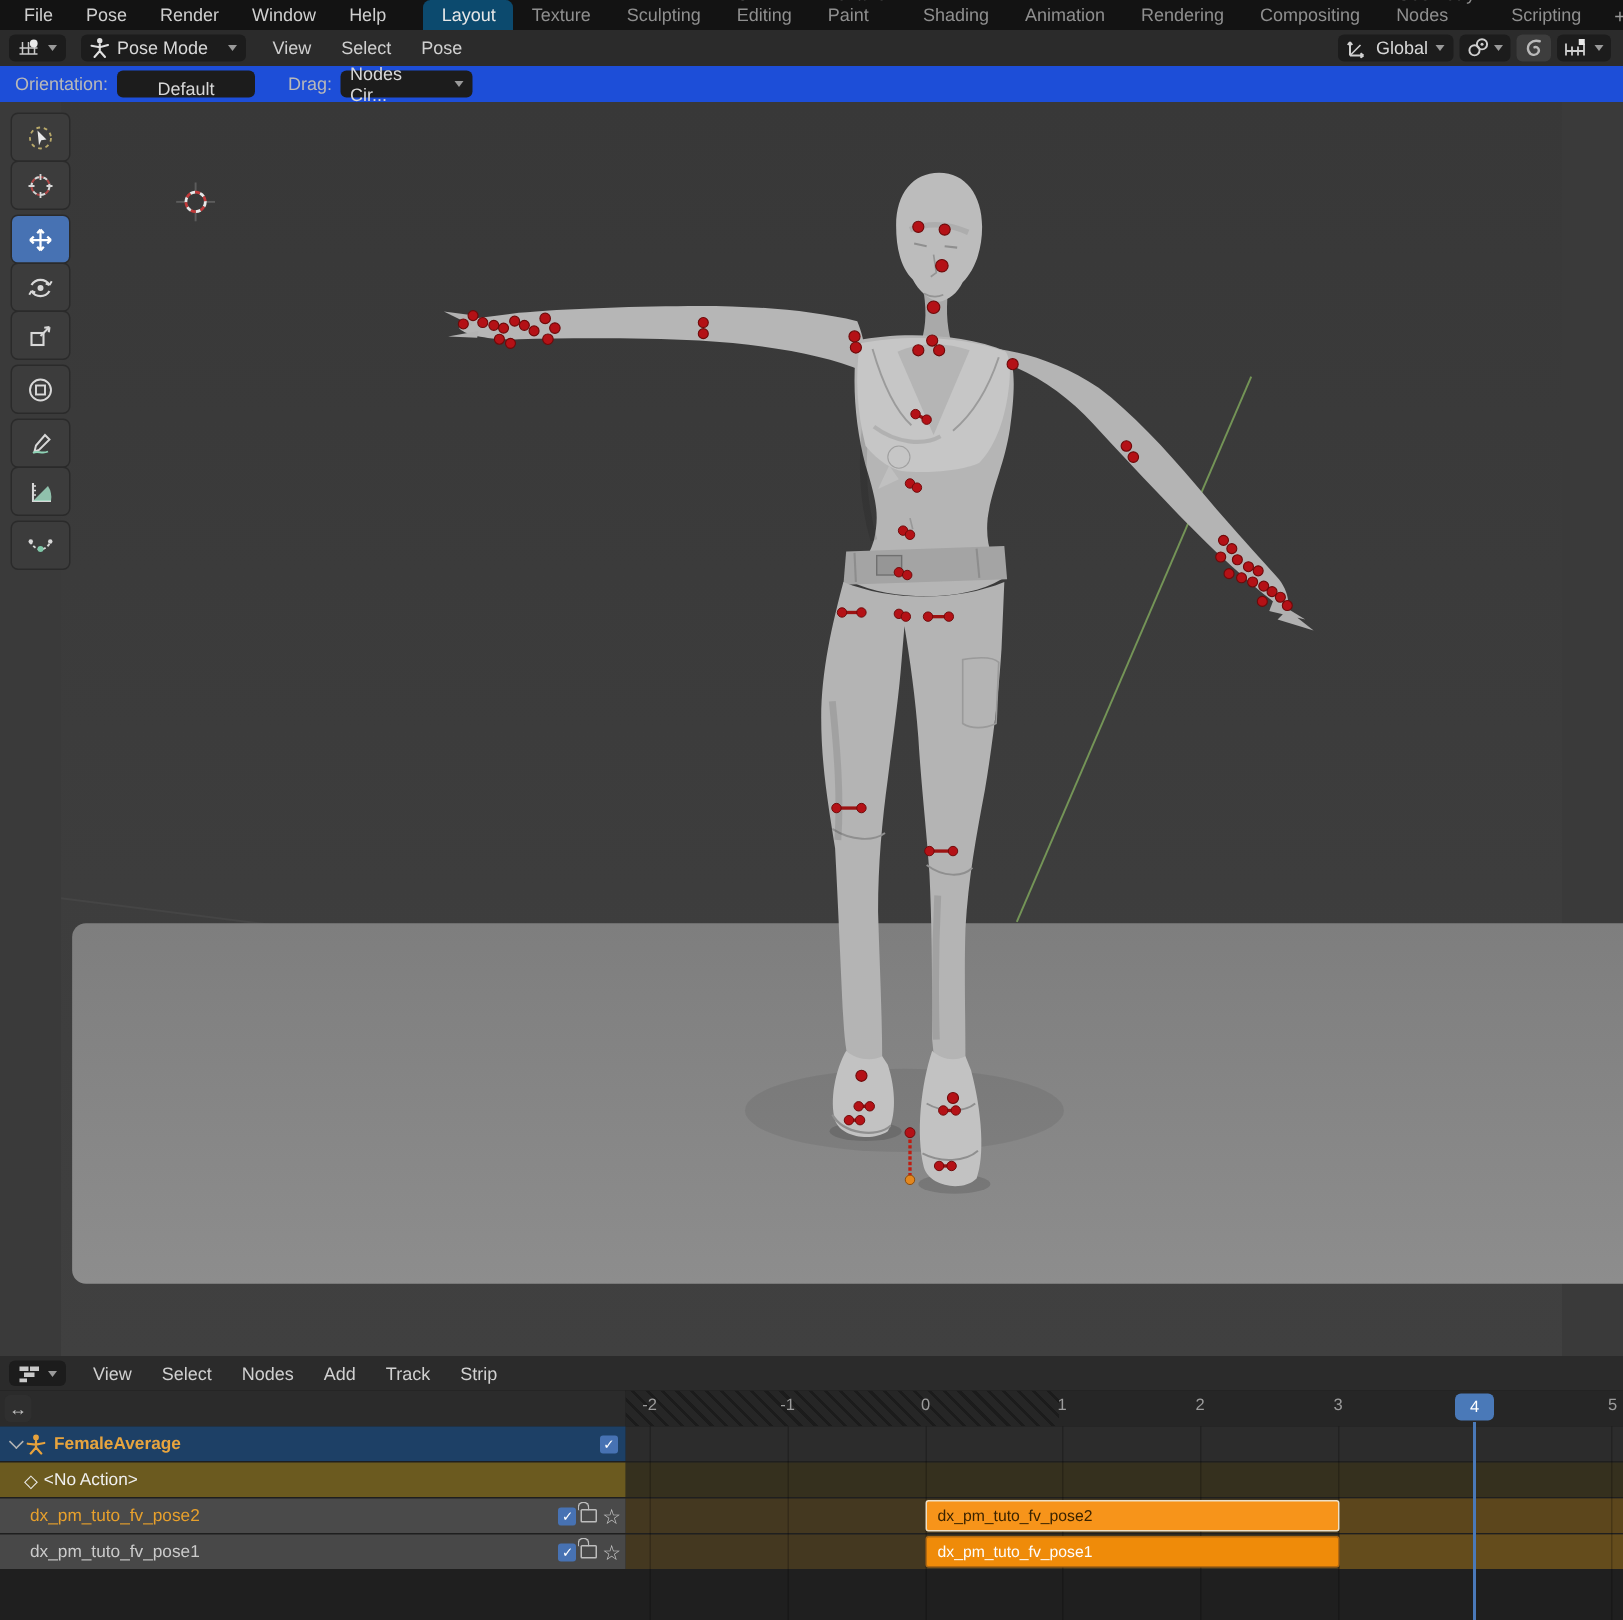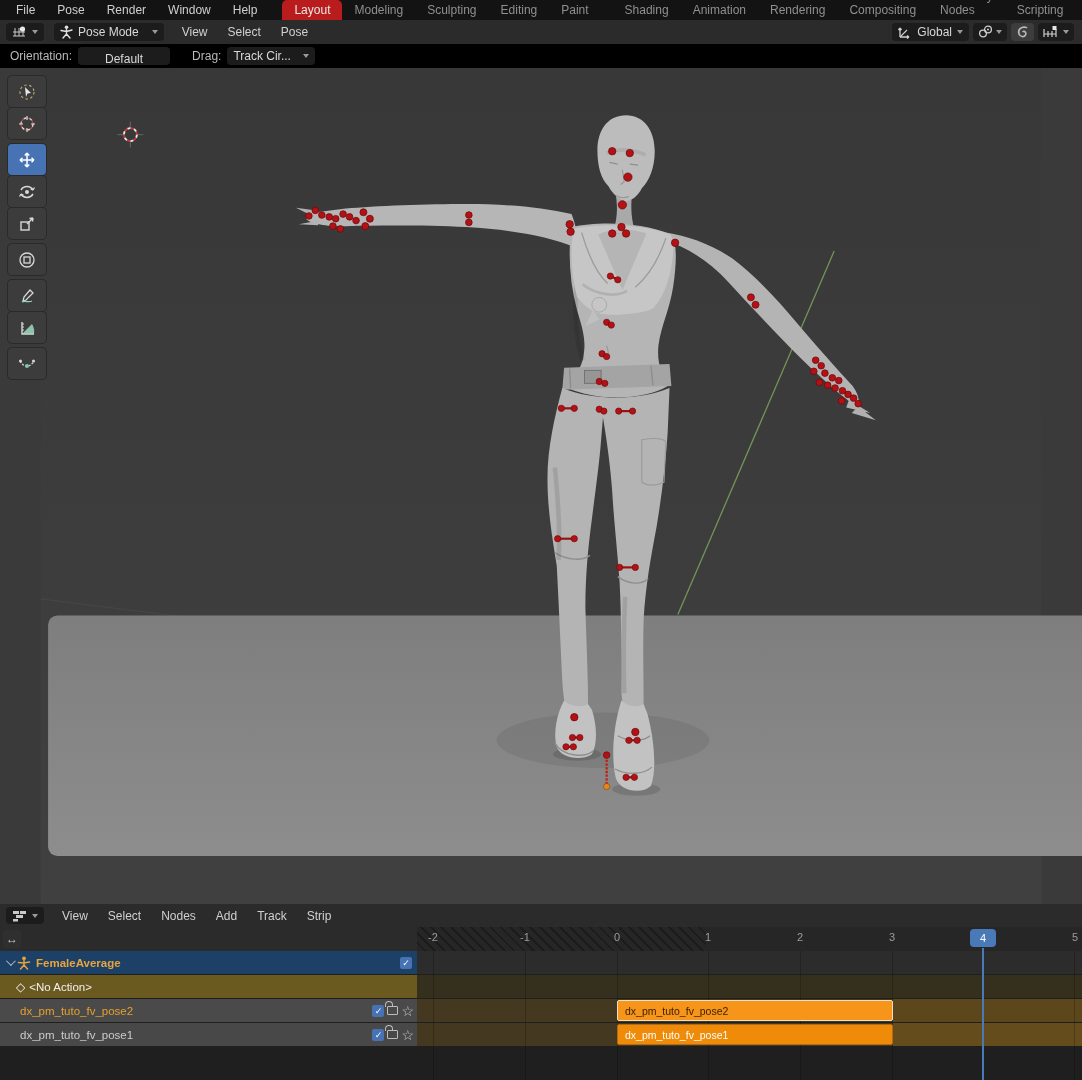--- a/index.html
+++ b/index.html
@@ -6,32 +6,32 @@
   #app{position:relative;width:1082px;height:1080px;overflow:hidden;
        font-family:"Liberation Sans",sans-serif;background:#3a3a3a;
        -webkit-font-smoothing:antialiased;}
   .abs{position:absolute;}
   
   #topbar{left:0;top:0;width:1082px;height:20px;background:#131313;display:flex;align-items:center;}
   .menu{color:#cfcfcf;font-size:12px;padding:0 11px;line-height:20px;cursor:default;}
   #blender-logo{width:22px;height:16px;margin-left:5px;}
   .tabs{display:flex;align-items:flex-end;height:20px;margin-left:14px;}
   .tab{color:#8f8f8f;font-size:12px;padding:3px 12px 3px 12px;border-radius:5px 5px 0 0;line-height:14px;}
-  .tab.active{background:#b91c1c;color:#e8e8e8;}
+  .tab.active{background:#0c4a6e;color:#e8e8e8;}
   .tab-plus{color:#9a9a9a;font-size:13px;padding:2px 10px;}
   
   #toolheader{left:0;top:20px;width:1082px;height:24px;background:#2b2b2b;display:flex;align-items:center;border-bottom:1px solid #1f1f1f;}
   .pill{background:#1c1c1c;border-radius:4px;height:18px;display:flex;align-items:center;padding:0 6px;margin-left:6px;color:#d8d8d8;font-size:12px;gap:5px;}
   .caret{width:0;height:0;border-left:3.5px solid transparent;border-right:3.5px solid transparent;border-top:4px solid #9a9a9a;display:inline-block;}
   .hmenu{color:#d0d0d0;font-size:12px;padding:0 10px;}
   .spacer{flex:1;}
   .iconbtn{background:#1c1c1c;border-radius:4px;height:18px;display:flex;align-items:center;padding:0 5px;margin-left:4px;gap:3px;}
   .iconbtn.lit{background:#3d3d3d;}
   
-  #toolsettings{left:0;top:44px;width:1082px;height:24px;background:#000000;display:flex;align-items:center;border-bottom:1px solid #1b1b1b;}
+  #toolsettings{left:0;top:44px;width:1082px;height:24px;background:#1d4ed8;display:flex;align-items:center;border-bottom:1px solid #1b1b1b;}
   .ts-label{color:#b9b9b9;font-size:12px;margin-left:10px;}
   
   #viewport{left:0;top:68px;width:1082px;height:836px;background:#3a3a3a;}
   #scene{position:absolute;left:0;top:0;}
   #vp-overlay{left:63px;top:10px;color:#dedede;font-size:11.5px;line-height:17px;text-shadow:0 1px 2px rgba(0,0,0,.6);}
   
   .tool{position:absolute;left:8px;width:38px;height:31px;background:#3c3c3c;border-radius:4px;
         display:flex;align-items:center;justify-content:center;box-shadow:0 0 0 1px #2a2a2a;}
   .tool.active{background:#4772b3;}
   
@@ -71,21 +71,21 @@
       <circle cx="13.5" cy="7" r="3.2" fill="#fff"></circle>
       <path d="M2,10 L8,5" stroke="#e87d0d" stroke-width="2"></path>
     </svg>
     <span class="menu">File</span>
     <span class="menu">Pose</span>
     <span class="menu">Render</span>
     <span class="menu">Window</span>
     <span class="menu">Help</span>
     <div class="tabs">
       <span class="tab active">Layout</span>
-      <span class="tab">Modeling</span>
+      <span class="tab">Texture</span>
       <span class="tab">Sculpting</span>
       <span class="tab">UV Editing</span>
       <span class="tab">Texture Paint</span>
       <span class="tab">Shading</span>
       <span class="tab">Animation</span>
       <span class="tab">Rendering</span>
       <span class="tab">Compositing</span>
       <span class="tab">Geometry Nodes</span>
       <span class="tab">Scripting</span>
       <span class="tab-plus">+</span>
@@ -148,21 +148,21 @@
       <svg width="11" height="13" viewBox="0 0 11 13">
         <circle cx="4" cy="3" r="1.5" fill="#cfcfcf"></circle>
         <path d="M4,5 L4,10 M4,10 L9,10 M9,10 L7.5,8.8 M9,10 L7.5,11.2 M4,5.5 L4,4.5" stroke="#cfcfcf" stroke-width="1.1" fill="none" stroke-dasharray="2 1.4"></path>
       </svg>
       <span>Default</span>
       <span class="spacer"></span>
       <span class="caret"></span>
     </div>
     <span class="ts-label" style="margin-left:22px;">Drag:</span>
     <div class="pill" style="width:76px;">
-      <span>Track Cir...</span>
+      <span>Nodes Cir...</span>
       <span class="spacer"></span>
       <span class="caret"></span>
     </div>
   </div>
 
   <div id="viewport" class="abs">
     <svg id="scene" width="1082" height="836" viewBox="0 68 1082 904">
       <defs>
         <linearGradient id="floorGrad" x1="0" y1="0" x2="0" y2="1">
           <stop offset="0" stop-color="#7e7e7e"></stop>

